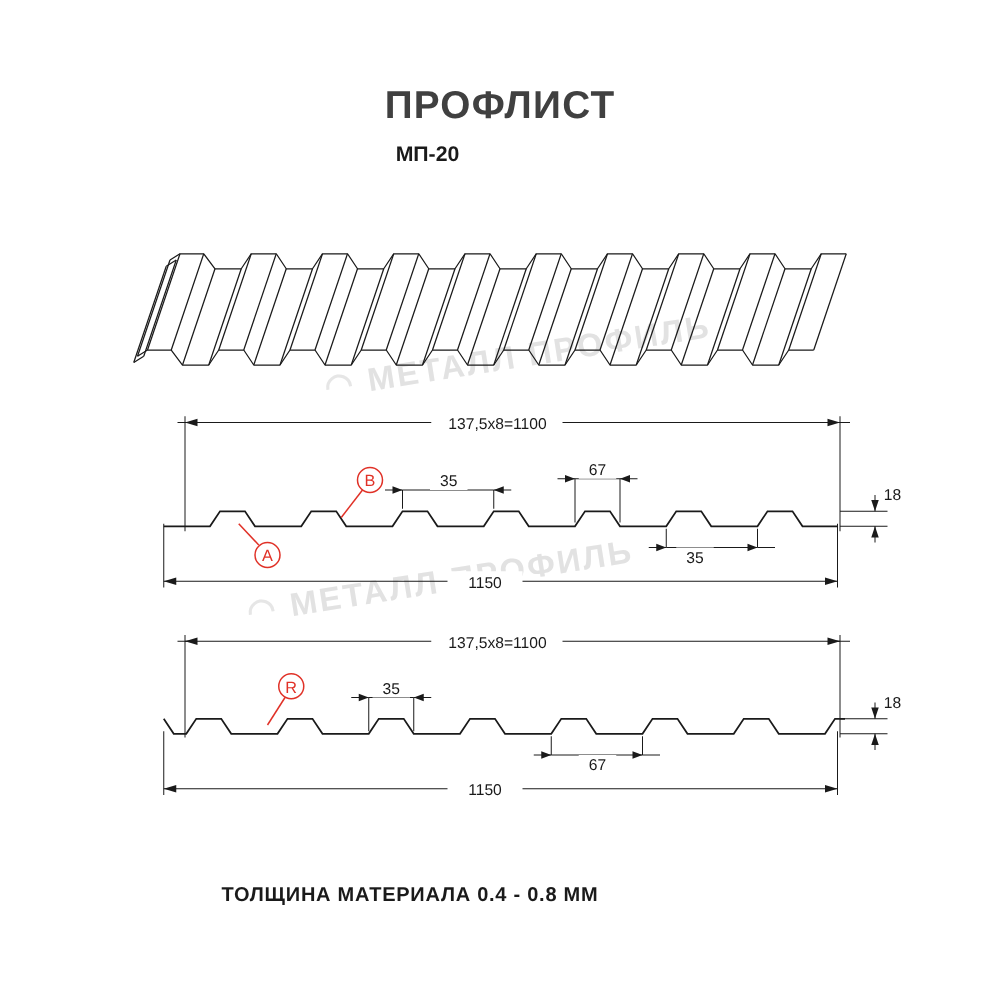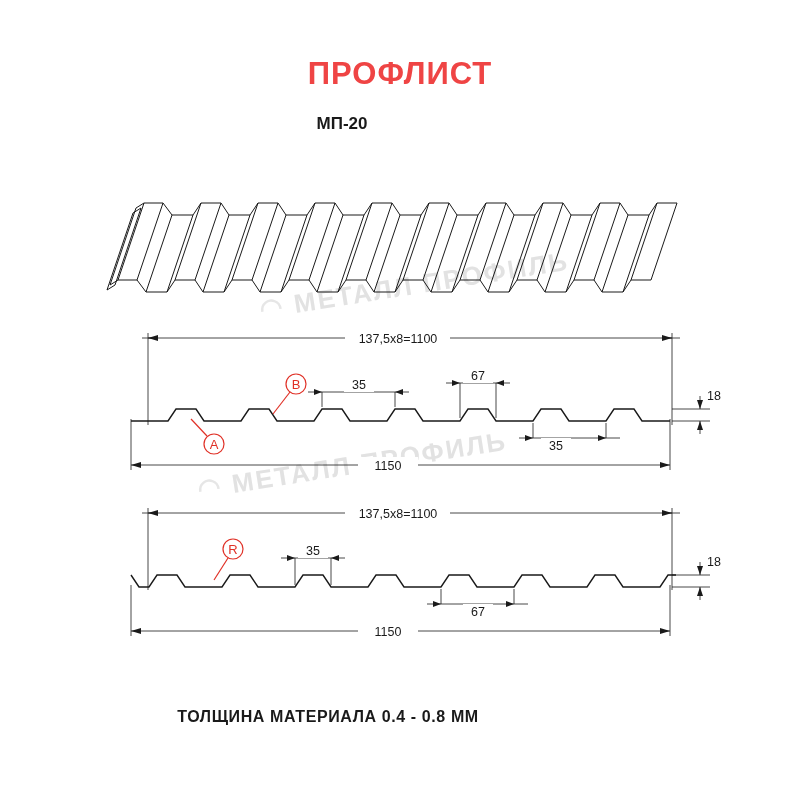--- a/index.html
+++ b/index.html
@@ -18,27 +18,27 @@
   #sheet {
     position: absolute;
     left: 0;
     top: 0;
     width: 800px;
     height: 800px;
   }
   .title-main {
     position: absolute;
     left: 0;
-    top: 56px;
+    top: 66px;
     width: 800px;
     text-align: center;
     font-size: 31px;
     font-weight: bold;
     letter-spacing: 1px;
-    color: #ef4444;
+    color: #404040;
   }
   .title-sub {
     position: absolute;
     left: 0;
     top: 114px;
     width: 684px;
     text-align: center;
     font-size: 17px;
     font-weight: bold;
     color: #1a1a1a;

